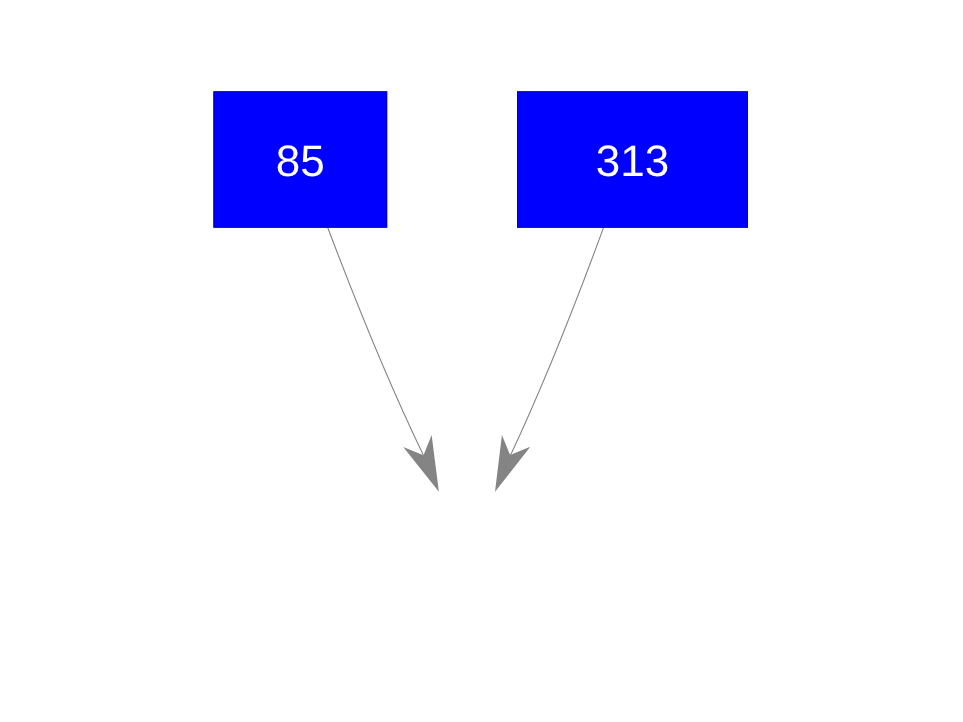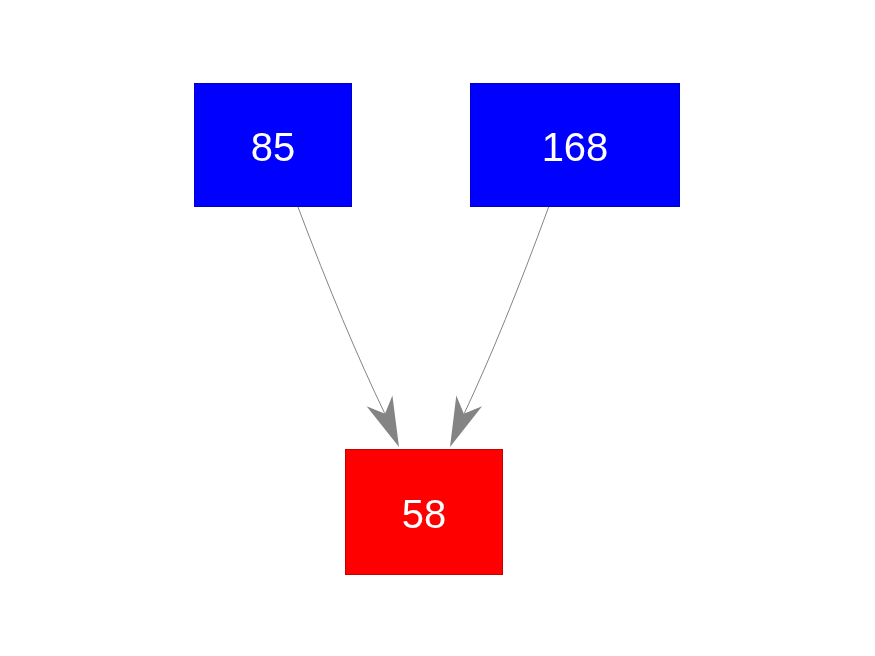--- a/index.html
+++ b/index.html
@@ -58,20 +58,17 @@
       <path class="edge-line" d="M 549 206 Q 504 329 464 414" stroke="#848484"></path>
       <path class="edge-head" d="M 450 447 L 456.3 395.4 L 463.8 413.7 L 482.1 406.2 Z" fill="#848484"></path>
     </g>
   </svg>
 
   <div class="node node-85" style="background: rgb(0, 0, 255); border-color: rgb(0, 0, 200); color: rgb(255, 255, 255);">
     <span class="node-label">85</span>
   </div>
 
   <div class="node node-168" style="background: rgb(0, 0, 255); border-color: rgb(0, 0, 200); color: rgb(255, 255, 255);">
-    <span class="node-label">168</span>
+    <span class="node-label">313</span>
   </div>
 
-  <div class="node node-58" style="background: rgb(255, 0, 0); border-color: rgb(200, 0, 0); color: rgb(255, 255, 255);">
-    <span class="node-label">58</span>
-  </div>
 
 </div>
 
 </body></html>

